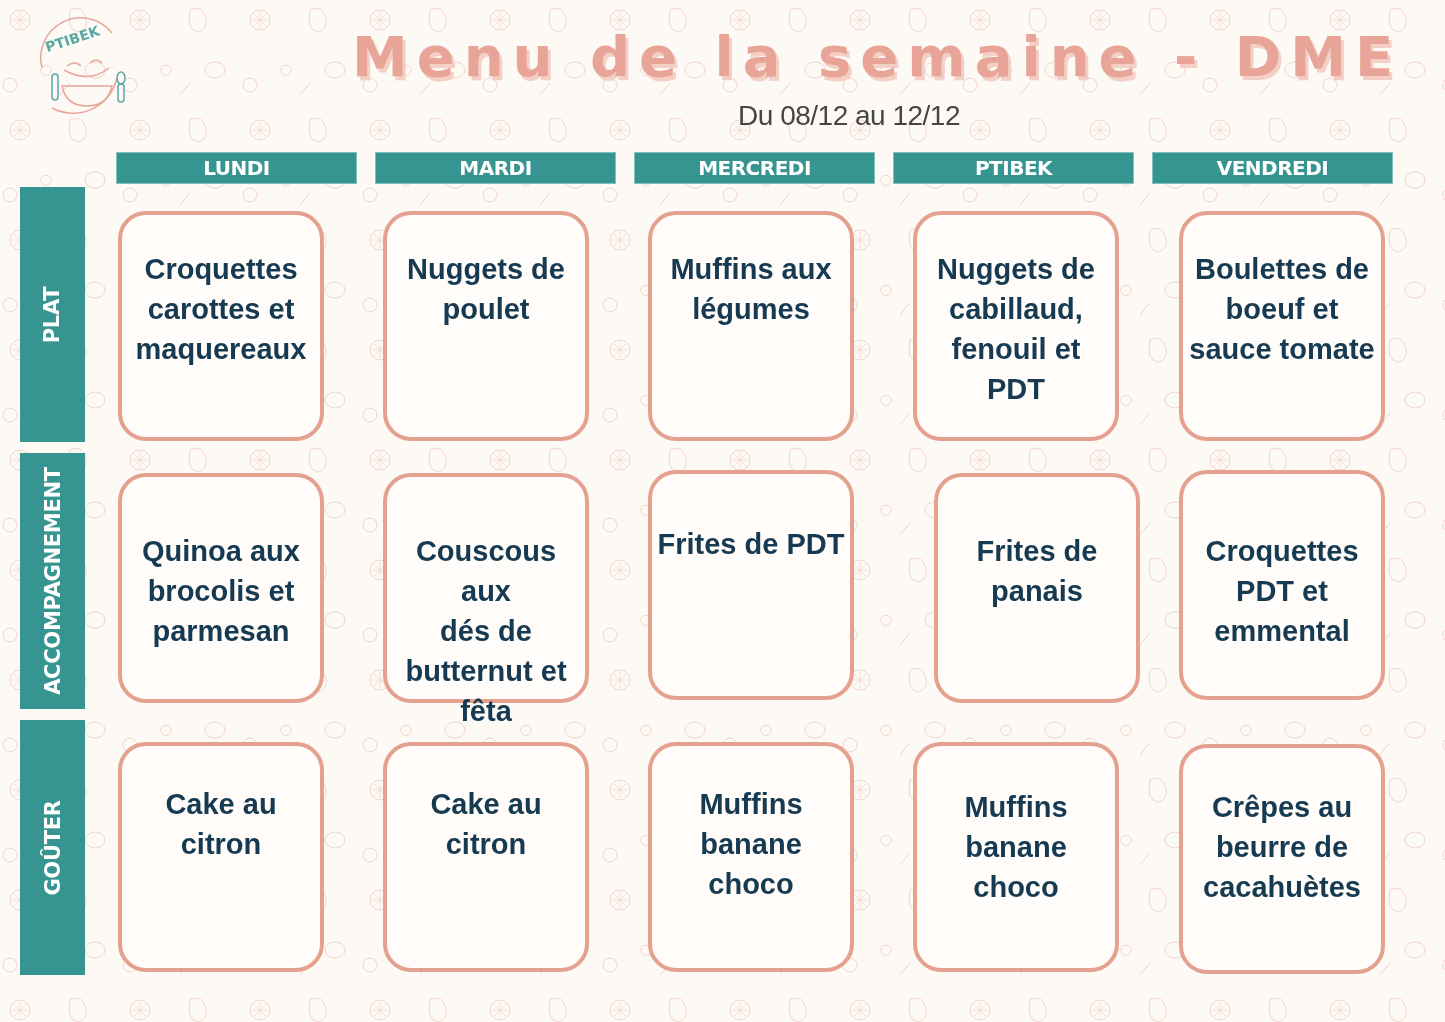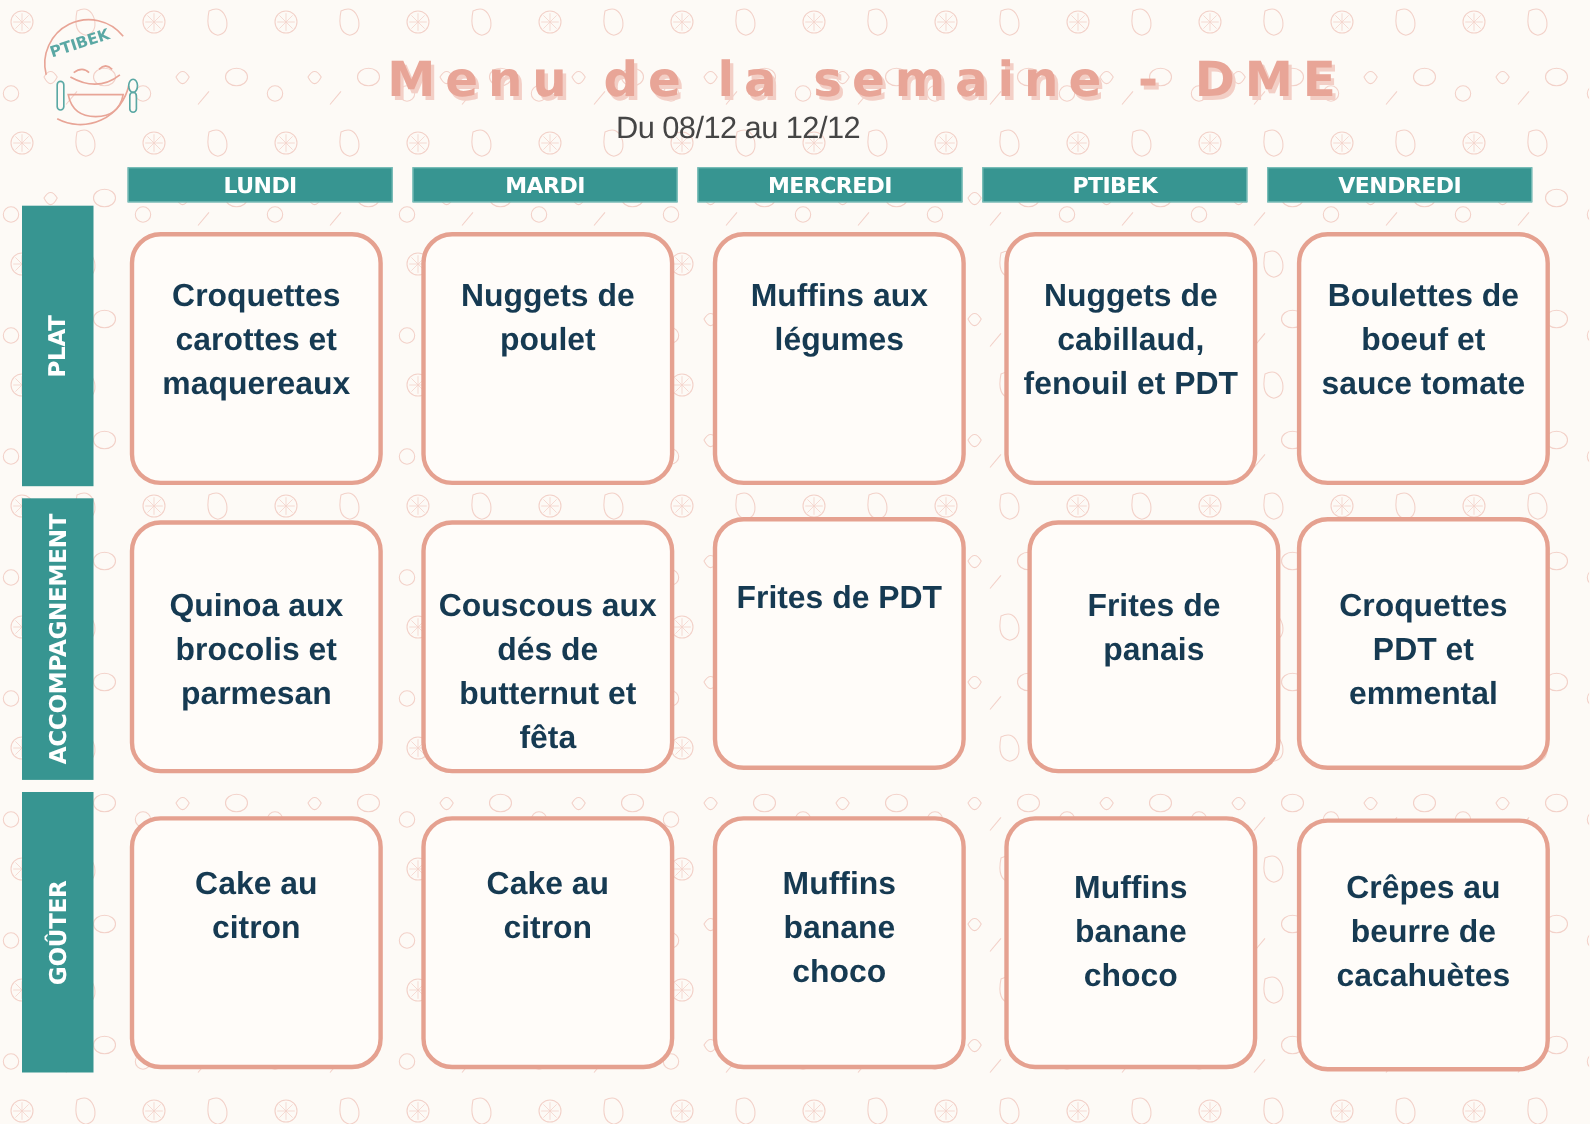--- a/index.html
+++ b/index.html
@@ -12,50 +12,49 @@
   .bg-pattern {
     position: absolute; inset: 0; pointer-events: none; opacity: 0.55;
   }
   .logo {
     position: absolute; left: 22px; top: 8px; width: 110px; height: 115px;
   }
   .title {
     position: absolute; left: 352px; top: 22px; width: 860px;
     text-align: center;
     font-family: "DejaVu Sans", sans-serif; font-weight: bold;
-    font-size: 44px; letter-spacing: 9px; line-height: 70px;
+    font-size: 56px; letter-spacing: 9px; line-height: 70px;
     color: #e8a597;
     text-shadow: 3px 4px 0 #f3cfc6;
     white-space: nowrap;
-    margin-top: 16px;
   }
   .subtitle {
     position: absolute; left: 560px; top: 100px; width: 400px;
-    text-align: left;
+    text-align: right;
     font-family: "Liberation Sans", sans-serif; font-size: 28px;
     color: #454545; letter-spacing: -0.5px;
   }
   .day-header {
     position: absolute; top: 152px; height: 32px; width: 241px;
     background: #379591; border: 1px solid #7fc1bc; box-sizing: border-box;
     color: #fff; font-weight: bold; font-size: 20px;
     display: flex; align-items: center; justify-content: center;
     letter-spacing: -0.5px;
   }
   .row-header {
     position: absolute; left: 20px; width: 65px;
     background: #379591;
     display: flex; align-items: center; justify-content: center;
   }
   .row-header span {
     transform: rotate(-90deg); white-space: nowrap;
     color: #fff; font-weight: bold; font-size: 21px; letter-spacing: -0.3px;
   }
   .cell {
-    position: absolute; width: 230px; height: 230px;
+    position: absolute; width: 206px; height: 230px;
     border: 4px solid #e5a190; border-radius: 28px;
     box-sizing: border-box; background: #fffcf9;
     display: flex; justify-content: center;
   }
   .cell span {
     margin-top: 34px;
     font-family: "Liberation Sans", sans-serif; font-weight: bold;
     font-size: 29px; line-height: 40px; color: #163a52;
     text-align: center; white-space: pre-line; padding: 0 4px;
   }

